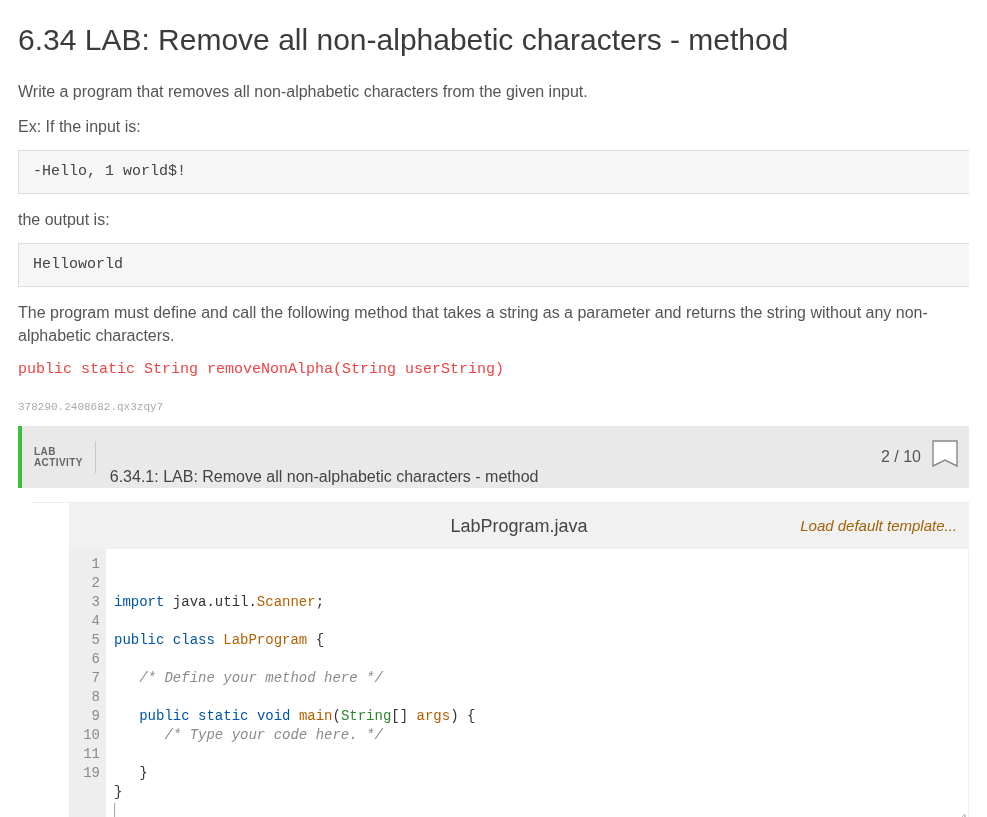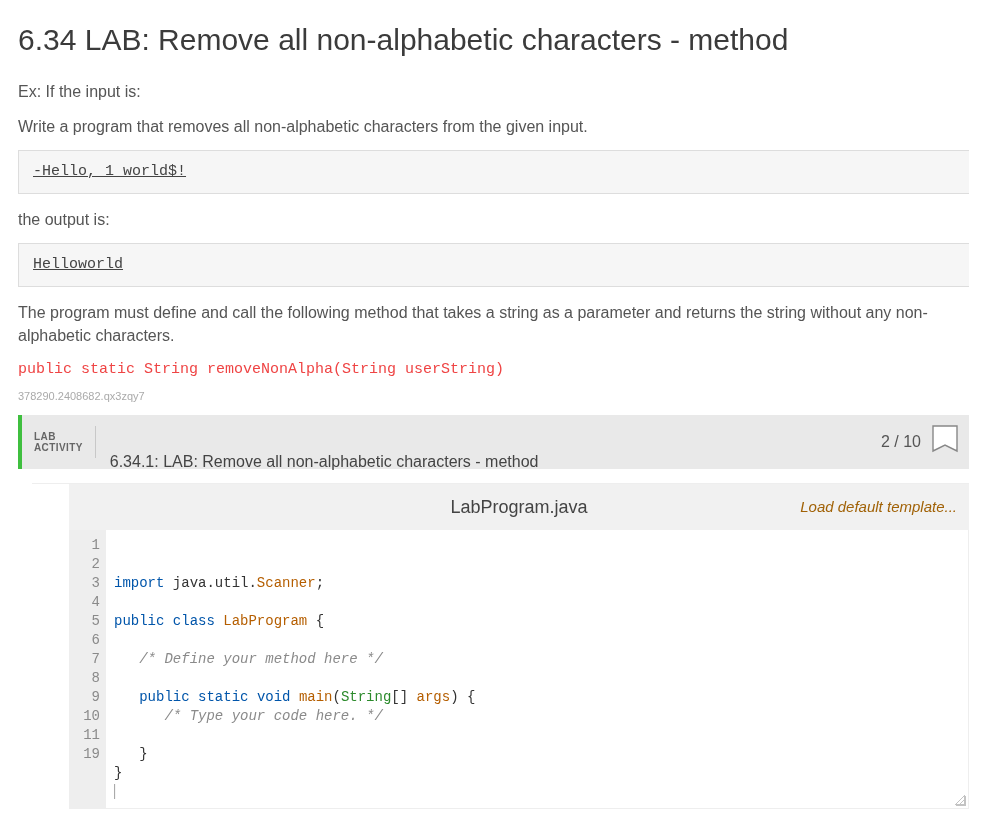--- a/index.html
+++ b/index.html
@@ -29,43 +29,43 @@
   .code-block {
     background: #f6f6f6;
     border: 1px solid #ddd;
     border-right: none;
     padding: 10px 14px;
     font-family: "Consolas", "Menlo", "Courier New", monospace;
     font-size: 15px;
     white-space: pre;
     color: #444;
     margin: 8px 0 14px 0;
-    text-decoration: underline;
   }
   .inline-code {
     font-family: "Consolas", "Menlo", "Courier New", monospace;
     font-size: 15px;
     color: #ef4444;
     display: block;
     margin: 4px 0 8px 0;
   }
   .footprint {
     font-size: 11px;
     color: #aaa;
-    margin: 8px 0 10px 0;
+    margin: 19px 0 10px 0;
+    font-family: Liberation Mono, monospace;
   }
 
   
   .activity-wrap {
     border-left: 4px solid #3fbf3f;
     background: #e9e9e9;
     display: flex;
     align-items: center;
     padding: 0 10px 0 0;
-    height: 54px;
+    height: 62px;
     margin-top: 4px;
   }
   .activity-label {
     font-size: 10px;
     font-weight: 700;
     color: #666;
     line-height: 1.1;
     padding: 0 12px;
     border-right: 1px solid #c8c8c8;
     height: 32px;
@@ -190,23 +190,23 @@
     height:15px;
     vertical-align: middle;
   }
 </style>
 </head>
 <body>
 
 <div class="page">
   <h1>6.34 LAB: Remove all non-alphabetic characters - method</h1>
 
+  <p>Write a program that removes all non-alphabetic characters from the given input.</p>
+
   <p>Ex: If the input is:</p>
-
-  <p>Write a program that removes all non-alphabetic characters from the given input.</p>
   <div class="code-block">-Hello, 1 world$!</div>
 
   <p>the output is:</p>
   <div class="code-block">Helloworld</div>
 
   <p>The program must define and call the following method that takes a string as a parameter and returns the string without any non-alphabetic characters.</p>
   <span class="inline-code">public static String removeNonAlpha(String userString)</span>
 
   <div class="footprint">378290.2408682.qx3zqy7</div>
 

